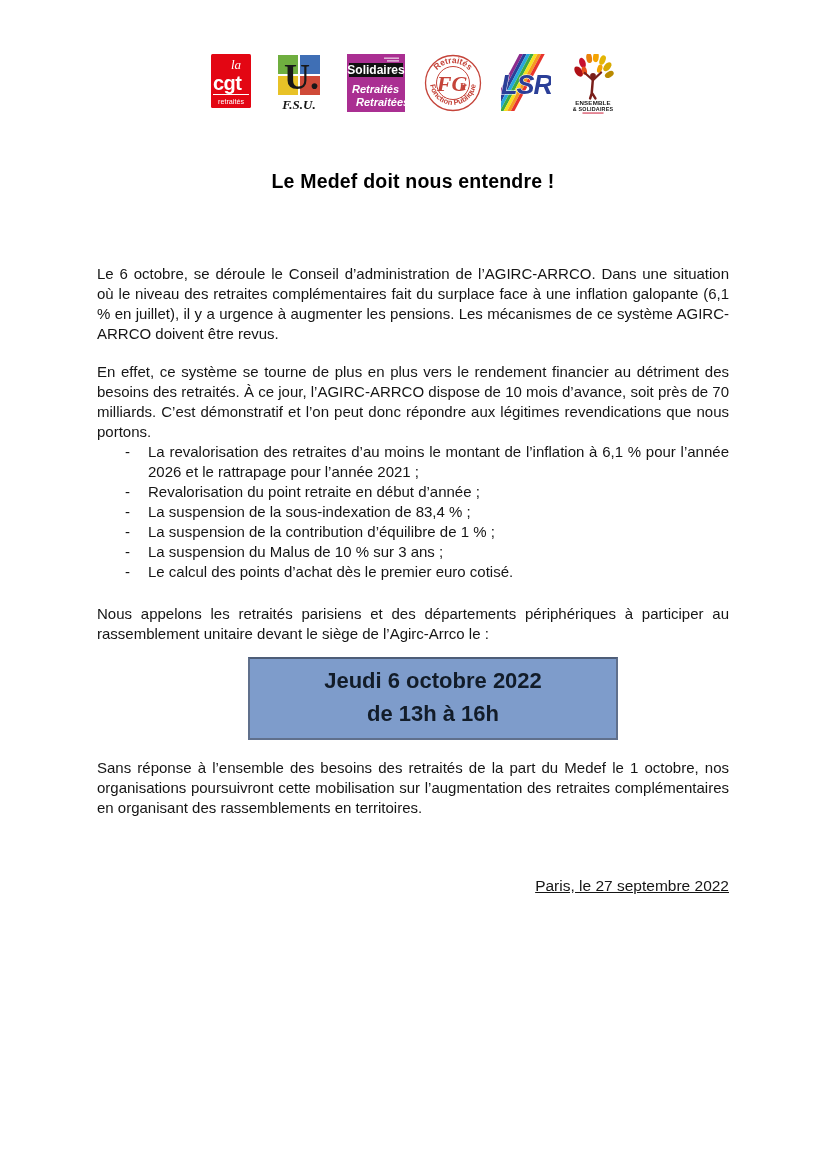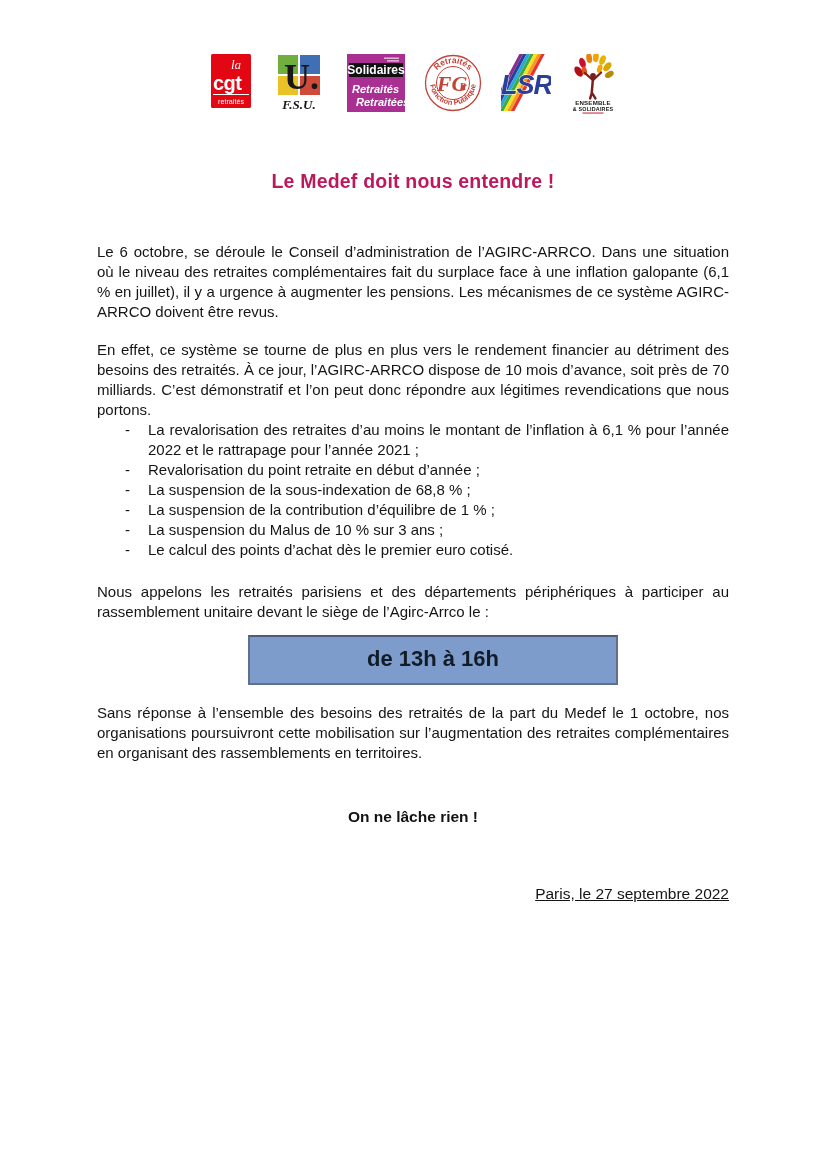--- a/index.html
+++ b/index.html
@@ -23,31 +23,31 @@
     height: 60px;
   }
   .logo { flex: 0 0 auto; display: block; }
   
   .title {
     margin: 56px 0 0 0;
     text-align: center;
     font-size: 19.5px;
     font-weight: bold;
     letter-spacing: 0.2px;
-    color: #be185d;
+    color: #000000;
   }
   
   .para {
     margin: 18px 0 0 0;
     font-size: 15px;
     line-height: 20px;
     text-align: justify;
     color: #151515;
   }
-  .para.first { margin-top: 49px; }
+  .para.first { margin-top: 71px; }
   .para.tight { margin-top: 17px; }
   .para.gap-before { margin-top: 22px; }
   
   .demands { margin: 0; }
   .demand {
     display: flex;
     font-size: 15px;
     line-height: 20px;
     color: #151515;
   }
@@ -181,48 +181,48 @@
   </div>
 
   <h1 class="title">Le Medef doit nous entendre !</h1>
 
   <p class="para first">Le 6 octobre, se déroule le Conseil d’administration de l’AGIRC-ARRCO. Dans une situation où le niveau des retraites complémentaires fait du surplace face à une inflation galopante (6,1 % en juillet), il y a urgence à augmenter les pensions. Les mécanismes de ce système AGIRC-ARRCO doivent être revus.</p>
   <p class="para">En effet, ce système se tourne de plus en plus vers le rendement financier au détriment des besoins des retraités. À ce jour, l’AGIRC-ARRCO dispose de 10 mois d’avance, soit près de 70 milliards. C’est démonstratif et l’on peut donc répondre aux légitimes revendications que nous portons.</p>
 
   <div class="demands">
     <div class="demand">
       <span class="marker">-</span>
-      <span class="dtext">La revalorisation des retraites d’au moins le montant de l’inflation à 6,1 % pour l’année 2022 et le rattrapage pour l’année 2021 ;</span>
+      <span class="dtext">La revalorisation des retraites d’au moins le montant de l’inflation à 6,1 % pour l’année 2026 et le rattrapage pour l’année 2021 ;</span>
     </div>
     <div class="demand">
       <span class="marker">-</span>
       <span class="dtext">Revalorisation du point retraite en début d’année ;</span>
     </div>
     <div class="demand">
       <span class="marker">-</span>
-      <span class="dtext">La suspension de la sous-indexation de 68,8 % ;</span>
+      <span class="dtext">La suspension de la sous-indexation de 83,4 % ;</span>
     </div>
     <div class="demand">
       <span class="marker">-</span>
       <span class="dtext">La suspension de la contribution d’équilibre de 1 % ;</span>
     </div>
     <div class="demand">
       <span class="marker">-</span>
       <span class="dtext">La suspension du Malus de 10 % sur 3 ans ;</span>
     </div>
     <div class="demand">
       <span class="marker">-</span>
       <span class="dtext">Le calcul des points d’achat dès le premier euro cotisé.</span>
     </div>
   </div>
 
   <p class="para gap-before">Nous appelons les retraités parisiens et des départements périphériques à participer au rassemblement unitaire devant le siège de l’Agirc-Arrco le :</p>
 
   <div class="event-box">
+    <div class="event-line bold">Jeudi 6 octobre 2022</div>
     <div class="event-line bold">de 13h à 16h</div>
   </div>
 
   <p class="para">Sans réponse à l’ensemble des besoins des retraités de la part du Medef le 1 octobre, nos organisations poursuivront cette mobilisation sur l’augmentation des retraites complémentaires en organisant des rassemblements en territoires.</p>
 
-  <p class="closing">On ne lâche rien !</p>
   <p class="dateline">Paris, le 27 septembre 2022</p>
 
 </div>
 
 </body></html>

